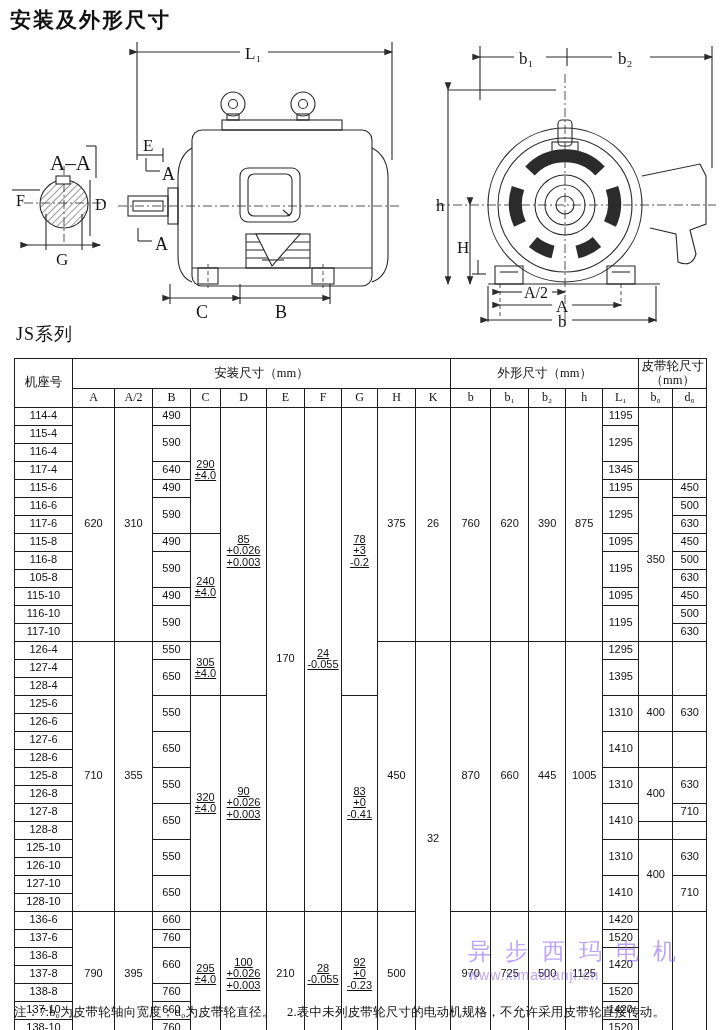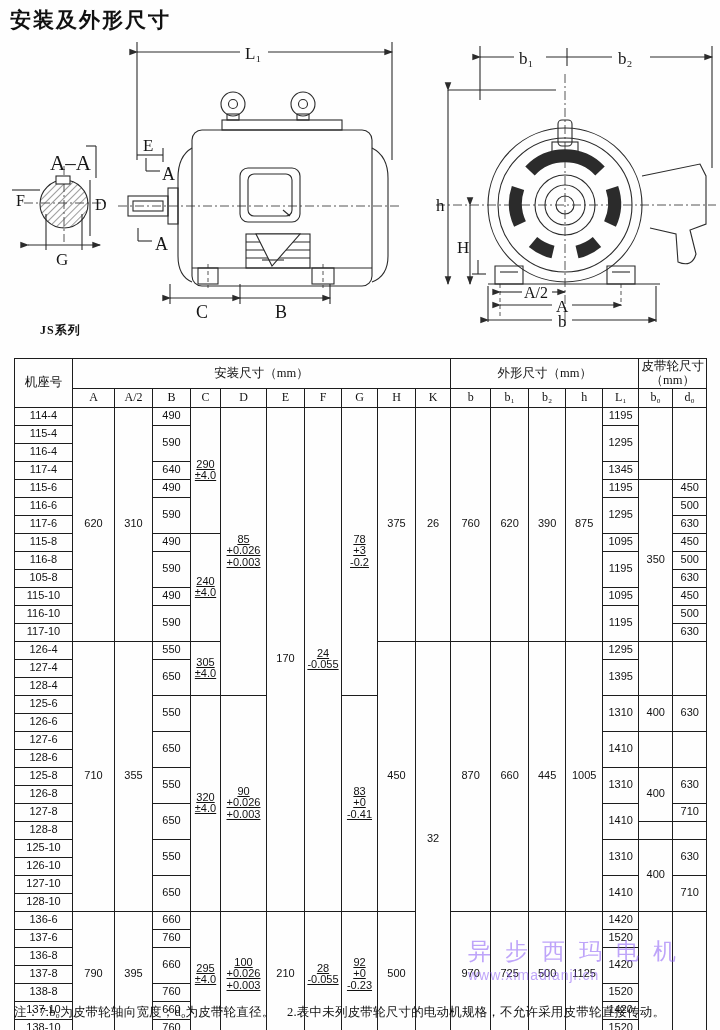--- a/index.html
+++ b/index.html
@@ -1,19 +1,19 @@
 <!DOCTYPE html>
 <html><head>
 <meta charset="utf-8">
 <style>
   html,body{margin:0;padding:0;background:#ffffff;}
   .page{position:relative;width:720px;height:1030px;background:#fefefe;color:#111;
         font-family:"Liberation Serif","DejaVu Serif",serif;overflow:hidden;}
   .title{position:absolute;left:10px;top:6px;font-size:21px;font-weight:bold;letter-spacing:2px;}
-  .series{position:absolute;left:40px;top:322px;font-size:12px;font-weight:bold;letter-spacing:1px;}
+  .series{position:absolute;left:16px;top:322px;font-size:18px;font-weight:normal;letter-spacing:1px;}
   svg.draw{position:absolute;left:0;top:28px;}
   svg.draw text{font-family:"Liberation Serif","DejaVu Serif",serif;fill:#161616;}
   table.dim{position:absolute;left:14px;top:358px;width:692px;border-collapse:collapse;
             table-layout:fixed;font-family:"Liberation Sans","DejaVu Sans",sans-serif;}
   table.dim th,table.dim td{border:1px solid #1d1d1d;padding:0;text-align:center;vertical-align:middle;
             overflow:hidden;font-weight:normal;}
   table.dim thead th{font-family:"Liberation Serif","DejaVu Serif",serif;}
   th.corner{font-size:12.5px;height:44px;}
   th.grp{font-size:12.5px;height:26px;line-height:1.15;}
   th.sub{font-size:12px;height:18px;}

